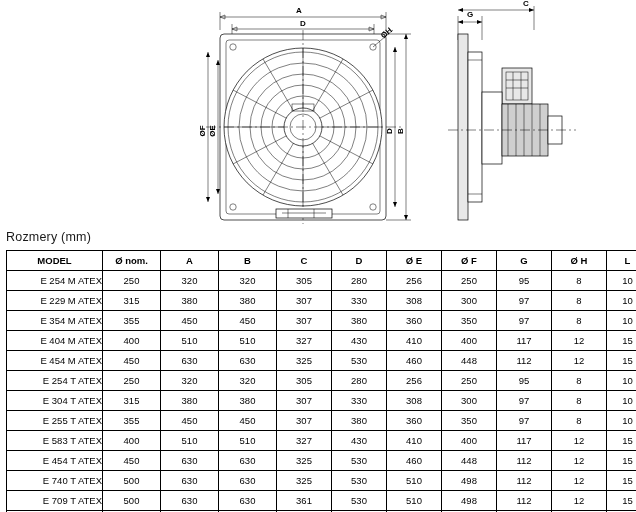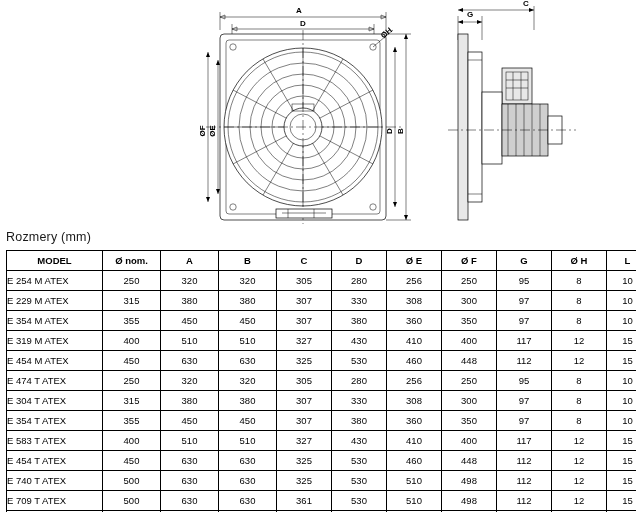--- a/index.html
+++ b/index.html
@@ -73,21 +73,21 @@
     padding: 0;
     font-weight: normal;
     color: #000000;
   }
   table.specs thead th {
     font-weight: bold;
     font-size: 9.5px;
     text-align: center;
   }
   table.specs td.model {
-    text-align: left;
+    text-align: right;
   }
   
   col.c-model { width: 96px; }
   col.c-nom   { width: 58px; }
   col.c-a     { width: 58px; }
   col.c-b     { width: 58px; }
   col.c-c     { width: 55px; }
   col.c-d     { width: 55px; }
   col.c-e     { width: 55px; }
   col.c-f     { width: 55px; }
@@ -321,21 +321,21 @@
           <td>450</td>
           <td>307</td>
           <td>380</td>
           <td>360</td>
           <td>350</td>
           <td>97</td>
           <td>8</td>
           <td>10</td>
         </tr>
         <tr>
-          <td class="model">E 319 M ATEX</td>
+          <td class="model">E 404 M ATEX</td>
           <td>400</td>
           <td>510</td>
           <td>510</td>
           <td>327</td>
           <td>430</td>
           <td>410</td>
           <td>400</td>
           <td>117</td>
           <td>12</td>
           <td>15</td>
@@ -347,21 +347,21 @@
           <td>630</td>
           <td>325</td>
           <td>530</td>
           <td>460</td>
           <td>448</td>
           <td>112</td>
           <td>12</td>
           <td>15</td>
         </tr>
         <tr>
-          <td class="model">E 474 T ATEX</td>
+          <td class="model">E 254 T ATEX</td>
           <td>250</td>
           <td>320</td>
           <td>320</td>
           <td>305</td>
           <td>280</td>
           <td>256</td>
           <td>250</td>
           <td>95</td>
           <td>8</td>
           <td>10</td>
@@ -373,21 +373,21 @@
           <td>380</td>
           <td>307</td>
           <td>330</td>
           <td>308</td>
           <td>300</td>
           <td>97</td>
           <td>8</td>
           <td>10</td>
         </tr>
         <tr>
-          <td class="model">E 354 T ATEX</td>
+          <td class="model">E 255 T ATEX</td>
           <td>355</td>
           <td>450</td>
           <td>450</td>
           <td>307</td>
           <td>380</td>
           <td>360</td>
           <td>350</td>
           <td>97</td>
           <td>8</td>
           <td>10</td>

